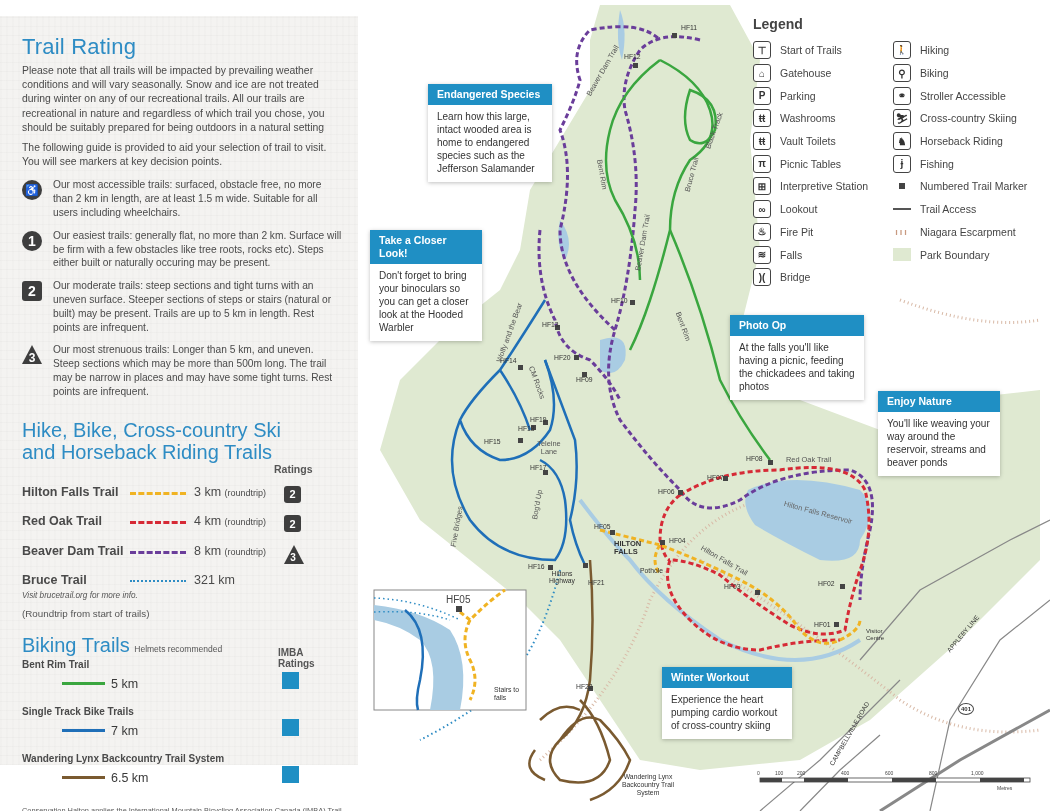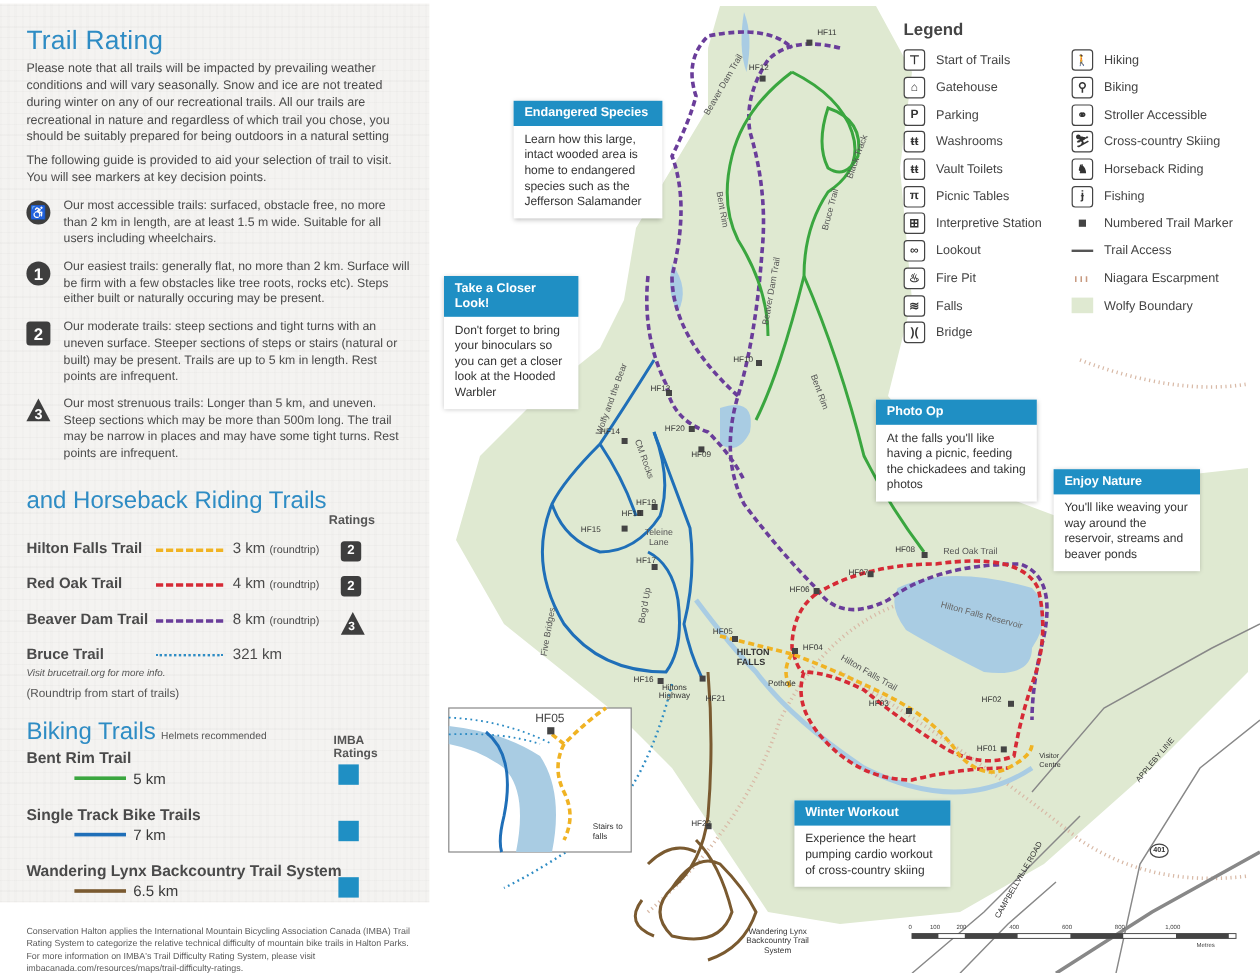--- a/index.html
+++ b/index.html
@@ -1,21 +1,21 @@
 <!DOCTYPE html>
 <html><head>
 <meta charset="utf-8">
 <style>
   * { box-sizing: border-box; margin: 0; padding: 0; }
   html, body { width: 1050px; height: 811px; overflow: hidden; background: #fff; }
   body { font-family: "Liberation Sans", sans-serif; color: #3a3a3a; position: relative; }
 
   
   .panel {
-    position: absolute; left: 0; top: 3px; width: 358px; height: 749px;
+    position: absolute; left: 0; top: 16px; width: 358px; height: 749px;
     background: #f4f3f1;
     background-image: repeating-linear-gradient(90deg, rgba(0,0,0,0.012) 0 2px, transparent 2px 6px),
                       repeating-linear-gradient(0deg, rgba(0,0,0,0.018) 0 1px, transparent 1px 9px);
     padding: 18px 16px 0 22px;
   }
   .h-title { color: #2e8cc4; font-family: "Liberation Sans", sans-serif; font-size: 22px; font-weight: normal; letter-spacing: 0.2px; }
   .h-sub { color: #2e8cc4; font-size: 20px; line-height: 22px; }
   .intro { font-size: 10.4px; line-height: 14.2px; color: #4a4a4a; margin-top: 4px; }
   .intro + .intro { margin-top: 6px; }
   .rating-row { display: flex; margin-top: 9px; }
@@ -32,21 +32,21 @@
   .trail-row .name { position: absolute; left: 0; top: 6px; font-weight: bold; font-size: 12.5px; color: #4a4a4a; }
   .trail-row .line { position: absolute; left: 108px; top: 13px; width: 56px; height: 0; border-top: 3px dashed; }
   .trail-row .dist { position: absolute; left: 172px; top: 6px; font-size: 12.5px; color: #4a4a4a; }
   .trail-row .dist small { font-size: 9px; }
   .trail-row .badge { position: absolute; left: 262px; top: 5px; width: 17px; height: 17px; }
   .ratings-hdr { position: absolute; left: 252px; top: -16px; font-size: 10.5px; font-weight: bold; color: #555; }
   .note-small { font-size: 8.2px; font-style: italic; color: #555; margin-top: -6px; }
   .note-rt { font-size: 9.8px; color: #555; margin-top: 8px; }
 
   .bike-row { position: relative; height: 47px; }
-  .bike-row .name { position: absolute; left: 0; top: 0; font-weight: bold; font-size: 13px; color: #4a4a4a; }
+  .bike-row .name { position: absolute; left: 0; top: 0; font-weight: bold; font-size: 10px; color: #4a4a4a; }
   .bike-row .line { position: absolute; left: 40px; top: 23px; width: 43px; height: 3px; }
   .bike-row .dist { position: absolute; left: 89px; top: 18px; font-size: 12.5px; }
   .bike-row .sq { position: absolute; left: 260px; top: 13px; width: 17px; height: 17px; background: #1f8fc4; }
   .disclaimer { font-size: 7.4px; line-height: 10.5px; color: #5a5a5a; margin-top: 6px; }
 
   
   .map { position: absolute; left: 358px; top: 0; width: 692px; height: 811px; background: #fff; overflow: hidden; }
   .map svg { position: absolute; left: 0; top: 0; }
   .callout { position: absolute; background: #fff; box-shadow: 0 1px 4px rgba(0,0,0,0.25); font-size: 10px; line-height: 13px; color: #333; }
   .callout .ch { background: #1f8fc4; color: #fff; font-weight: bold; font-size: 10.5px; padding: 4px 9px; }
@@ -89,20 +89,21 @@
     <div class="rating-text">Our moderate trails: steep sections and tight turns with an uneven surface. Steeper sections of steps or stairs (natural or built) may be present. Trails are up to 5 km in length. Rest points are infrequent.</div>
   </div>
   <div class="rating-row">
     <div class="rating-icon triangle">
         <span>3</span>
       </div>
     <div class="rating-text">Our most strenuous trails: Longer than 5 km, and uneven. Steep sections which may be more than 500m long. The trail may be narrow in places and may have some tight turns. Rest points are infrequent.</div>
   </div>
 
   <div style="margin-top:20px;">
+    <div class="h-sub">Hike, Bike, Cross-country Ski</div>
     <div class="h-sub">and Horseback Riding Trails</div>
     <div class="trail-table" style="position:relative; margin-top:16px;">
       <div class="ratings-hdr">Ratings</div>
 
       <div class="trail-row">
         <span class="name">Hilton Falls Trail</span>
         <span class="line" style="border-color:#f0b323;"></span>
         <span class="dist"><span>3 km</span> <small>(roundtrip)</small></span>
         <span class="badge rating-icon square" style="width:17px;height:17px;font-size:11px;">2</span>
       </div>
@@ -303,21 +304,21 @@
   </div>
 
   <div class="callout" style="left:70px; top:84px; width:124px;">
     <div class="ch">Endangered Species</div>
     <div class="cb">Learn how this large, intact wooded area is home to endangered species such as the Jefferson Salamander</div>
   </div>
   <div class="callout" style="left:12px; top:230px; width:112px;">
     <div class="ch">Take a Closer Look!</div>
     <div class="cb">Don't forget to bring your binoculars so you can get a closer look at the Hooded Warbler</div>
   </div>
-  <div class="callout" style="left:372px; top:333px; width:134px;">
+  <div class="callout" style="left:372px; top:315px; width:134px;">
     <div class="ch">Photo Op</div>
     <div class="cb">At the falls you'll like having a picnic, feeding the chickadees and taking photos</div>
   </div>
   <div class="callout" style="left:520px; top:391px; width:122px;">
     <div class="ch">Enjoy Nature</div>
     <div class="cb">You'll like weaving your way around the reservoir, streams and beaver ponds</div>
   </div>
   <div class="callout" style="left:304px; top:667px; width:130px;">
     <div class="ch">Winter Workout</div>
     <div class="cb">Experience the heart pumping cardio workout of cross-country skiing</div>
@@ -405,17 +406,17 @@
       <div class="li">
           <span class="ico dash"></span>
           <span>Trail Access</span>
         </div>
       <div class="li">
           <span class="ico esc">ııı</span>
           <span>Niagara Escarpment</span>
         </div>
       <div class="li">
           <span class="ico park"></span>
-          <span>Wolfy Boundary</span>
+          <span>Park Boundary</span>
         </div>
     </div>
   </div>
 </div>
 
 </body></html>

